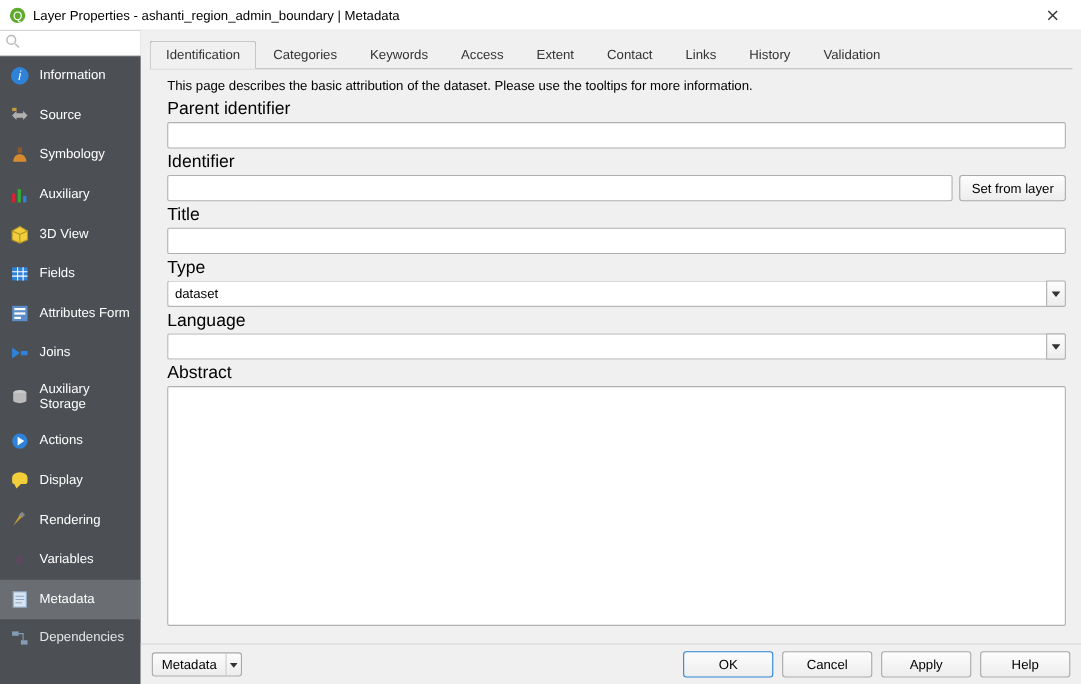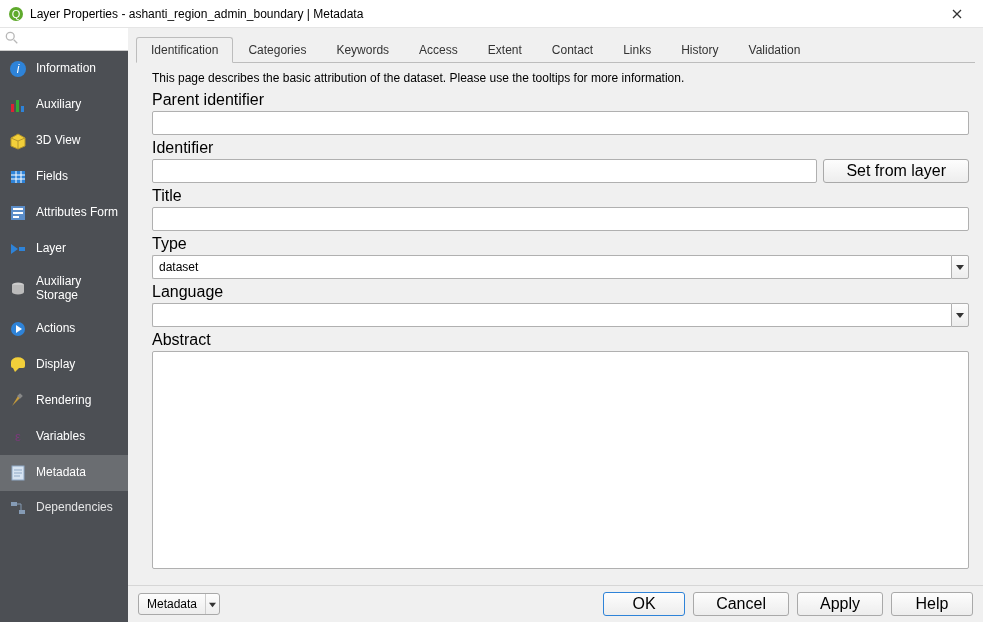--- a/index.html
+++ b/index.html
@@ -144,22 +144,22 @@
     padding: 0 6px;
     font-size: 12px;
   }
   .row {
     display: flex;
     gap: 6px;
     align-items: center;
   }
   .btn {
     height: 24px;
-    padding: 0 22px;
-    font-size: 16px;
+    padding: 0 10px;
+    font-size: 12px;
     background: linear-gradient(#fdfdfd,#ededed);
     border: 1px solid #a9a9a9;
     border-radius: 3px;
     cursor: pointer;
     white-space: nowrap;
   }
   .btn.primary { border-color: #2e83d8; }
   .combo {
     position: relative;
     width: 100%;
@@ -246,20 +246,38 @@
             <svg width="18" height="18" viewBox="0 0 18 18">
               <circle cx="9" cy="9" r="8" fill="#2e83d8"></circle>
               <text x="9" y="13" font-size="12" font-style="italic" text-anchor="middle" fill="#fff">i</text>
             </svg>
           </span>
           <span class="label">Information</span>
         </div>
         <div class="sidebar-item">
           <span class="icon-slot">
             <svg width="18" height="18" viewBox="0 0 18 18">
+              <path d="M2 9 L6 5 L6 7 L12 7 L12 5 L16 9 L12 13 L12 11 L6 11 L6 13 Z" fill="#b0b0b0"></path>
+              <rect x="2" y="2" width="4" height="3" fill="#c49a3b"></rect>
+            </svg>
+          </span>
+          <span class="label">Source</span>
+        </div>
+        <div class="sidebar-item">
+          <span class="icon-slot">
+            <svg width="18" height="18" viewBox="0 0 18 18">
+              <path d="M3 15 C3 6 15 6 15 15 Z" fill="#d88a2e"></path>
+              <rect x="7" y="2" width="4" height="5" fill="#8b5a2b"></rect>
+            </svg>
+          </span>
+          <span class="label">Symbology</span>
+        </div>
+        <div class="sidebar-item">
+          <span class="icon-slot">
+            <svg width="18" height="18" viewBox="0 0 18 18">
               <rect x="2" y="8" width="3" height="8" fill="#d23"></rect>
               <rect x="7" y="4" width="3" height="12" fill="#3a3"></rect>
               <rect x="12" y="10" width="3" height="6" fill="#2e83d8"></rect>
             </svg>
           </span>
           <span class="label">Auxiliary</span>
         </div>
         <div class="sidebar-item">
           <span class="icon-slot">
             <svg width="18" height="18" viewBox="0 0 18 18">
@@ -293,21 +311,21 @@
           </span>
           <span class="label">Attributes Form</span>
         </div>
         <div class="sidebar-item">
           <span class="icon-slot">
             <svg width="18" height="18" viewBox="0 0 18 18">
               <polygon points="2,4 9,9 2,14" fill="#2e83d8"></polygon>
               <rect x="10" y="7" width="6" height="4" fill="#2e83d8"></rect>
             </svg>
           </span>
-          <span class="label">Layer</span>
+          <span class="label">Joins</span>
         </div>
         <div class="sidebar-item">
           <span class="icon-slot">
             <svg width="18" height="18" viewBox="0 0 18 18">
               <ellipse cx="9" cy="5" rx="6" ry="2.5" fill="#ccc"></ellipse>
               <path d="M3 5 v7 a6 2.5 0 0 0 12 0 v-7" fill="#bbb"></path>
             </svg>
           </span>
           <span class="label">Auxiliary Storage</span>
         </div>

